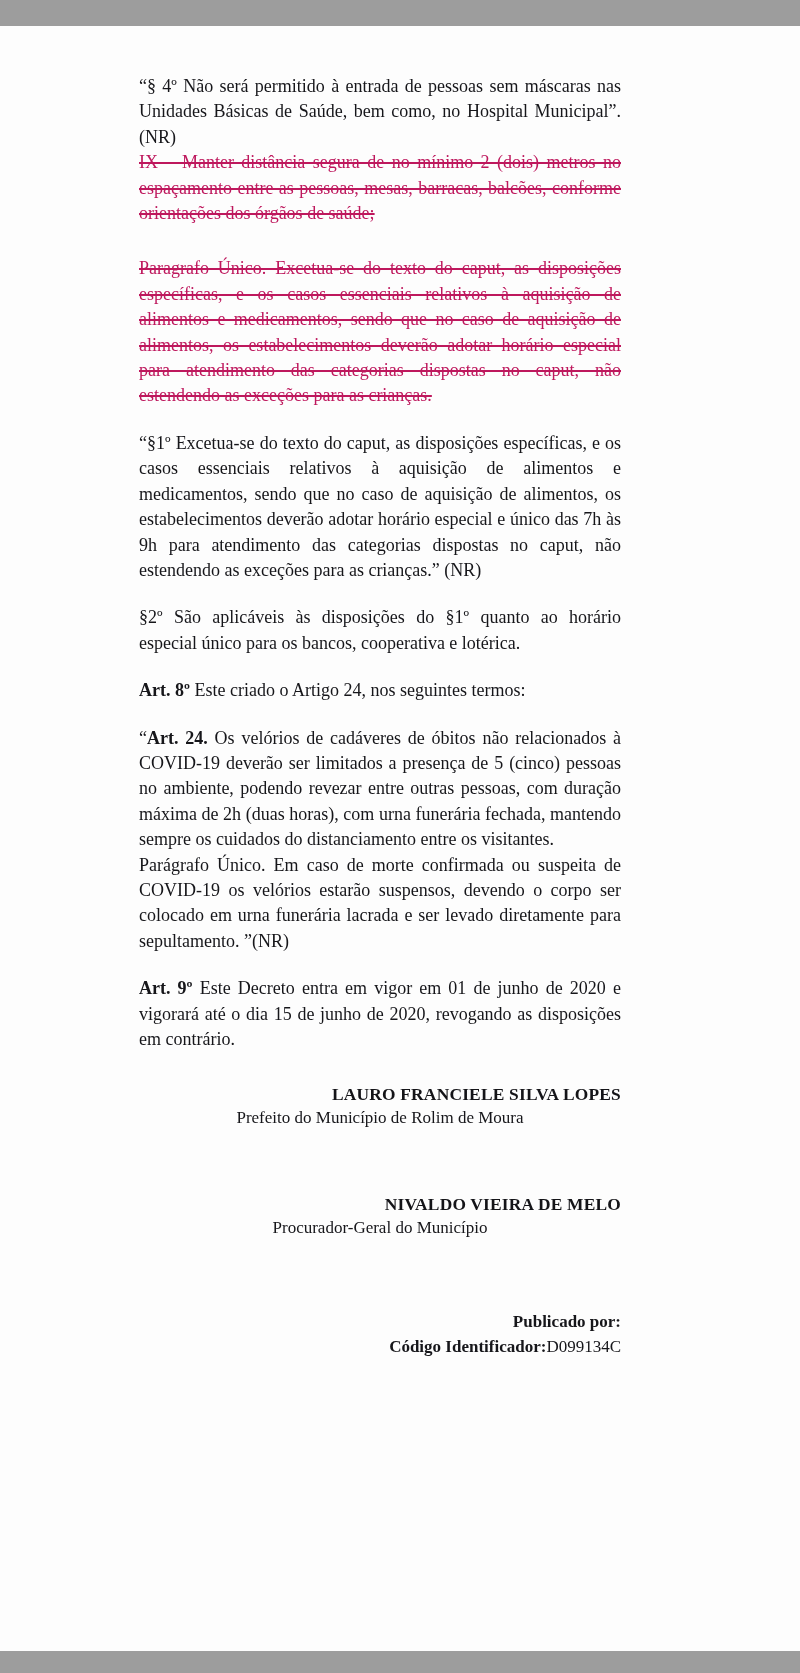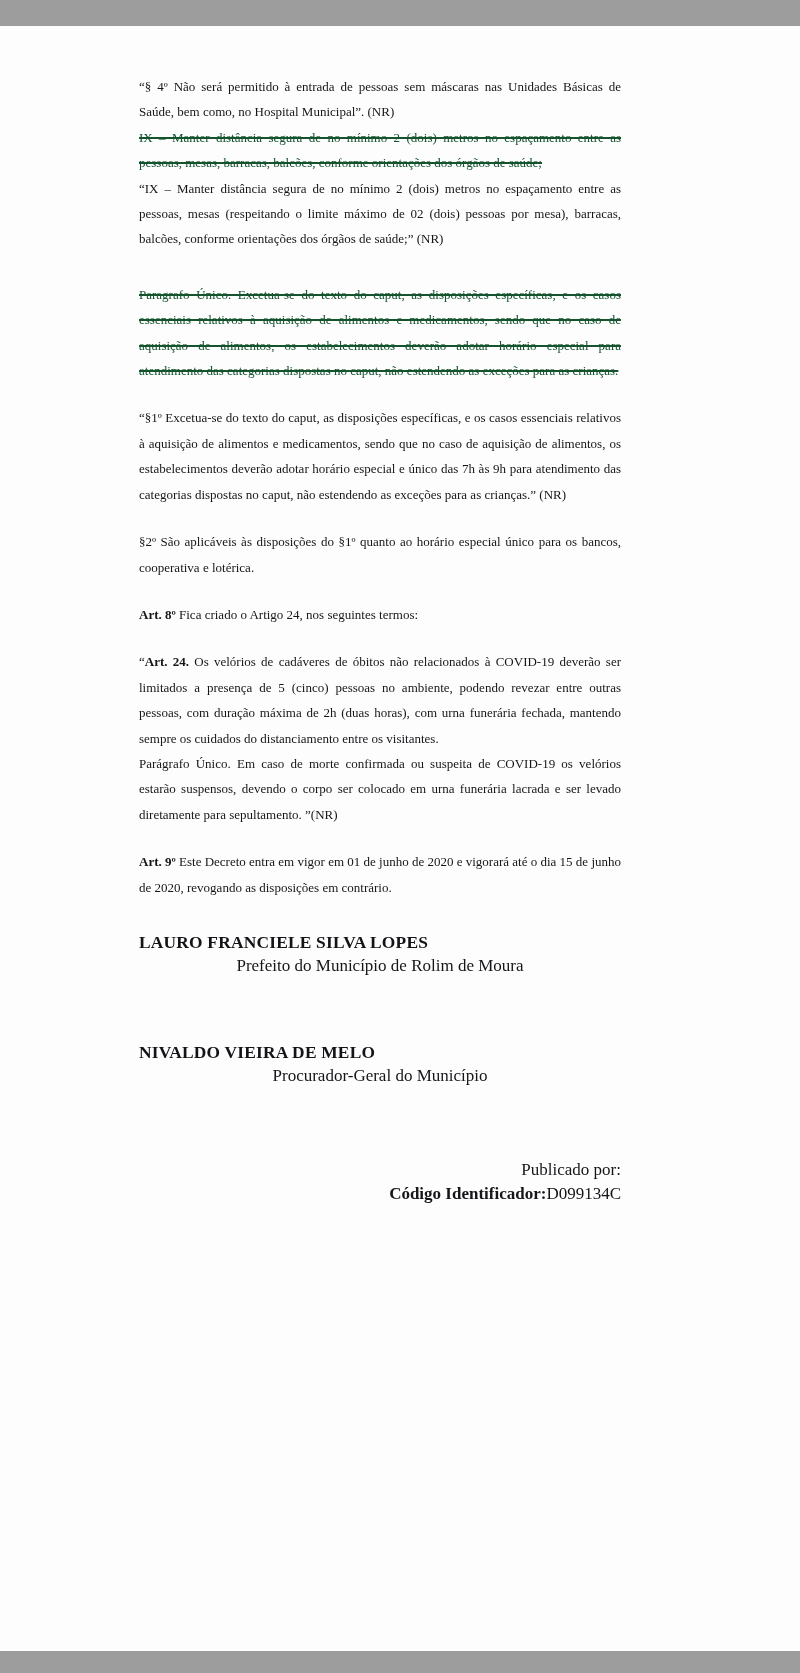--- a/index.html
+++ b/index.html
@@ -43,93 +43,92 @@
     overflow: hidden;
   }
   .content {
     position: absolute;
     left: 139px;
     top: 48px;
     width: 482px;
   }
   p {
     margin: 0;
-    font-size: 13px;
+    font-size: 18px;
     line-height: 25.4px;
     text-align: justify;
     text-justify: inter-word;
     color: #16161a;
     -webkit-font-smoothing: antialiased;
   }
   .gap-md { height: 22px; }
   .gap-lg { height: 30px; }
   .gap-xl { height: 40px; }
   b, .b { font-weight: bold; }
   .struck {
     text-decoration: line-through;
     text-decoration-thickness: 1.6px;
-    color: #14532d;
+    color: #be185d;
   }
   .sig-name {
     font-weight: bold;
     font-size: 17.4px;
     letter-spacing: 0.2px;
     line-height: 24px;
-    text-align: left;
+    text-align: right;
     color: #141418;
   }
   .sig-role {
     font-size: 17px;
     line-height: 24px;
     text-align: center;
     color: #16161a;
   }
   .pub {
     text-align: right;
     font-size: 17px;
     line-height: 24.5px;
     color: #16161a;
   }
-  .pub .hdr { font-weight: normal; }
+  .pub .hdr { font-weight: bold; }
   .pub .code-label { font-weight: bold; }
 </style>
 </head>
 <body>
 
 <div class="page">
 
   <div class="page-top-band"></div>
   <div class="page-bottom-band"></div>
 
   <div class="sheet">
     <div class="content">
 
       <p>“§ 4º Não será permitido à entrada de pessoas sem máscaras nas Unidades Básicas de Saúde, bem como, no Hospital Municipal”. (NR)</p>
 
 
       <p class="struck">IX – Manter distância segura de no mínimo 2 (dois) metros no espaçamento entre as pessoas, mesas, barracas, balcões, conforme orientações dos órgãos de saúde;</p>
 
-      <p>“IX – Manter distância segura de no mínimo 2 (dois) metros no espaçamento entre as pessoas, mesas (respeitando o limite máximo de 02 (dois) pessoas por mesa), barracas, balcões, conforme orientações dos órgãos de saúde;” (NR)</p>
 
 
       <div class="gap-lg"></div>
 
       <p class="struck">Paragrafo Único. Excetua-se do texto do caput, as disposições específicas, e os casos essenciais relativos à aquisição de alimentos e medicamentos, sendo que no caso de aquisição de alimentos, os estabelecimentos deverão adotar horário especial para atendimento das categorias dispostas no caput, não estendendo as exceções para as crianças.</p>
 
       <div class="gap-md"></div>
 
       <p>“§1º Excetua-se do texto do caput, as disposições específicas, e os casos essenciais relativos à aquisição de alimentos e medicamentos, sendo que no caso de aquisição de alimentos, os estabelecimentos deverão adotar horário especial e único das 7h às 9h para atendimento das categorias dispostas no caput, não estendendo as exceções para as crianças.” (NR)</p>
 
       <div class="gap-md"></div>
 
       <p>§2º São aplicáveis às disposições do §1º quanto ao horário especial único para os bancos, cooperativa e lotérica.</p>
 
       <div class="gap-md"></div>
 
-      <p><b class="b">Art. 8º</b><span> Fica criado o Artigo 24, nos seguintes termos:</span></p>
+      <p><b class="b">Art. 8º</b><span> Este criado o Artigo 24, nos seguintes termos:</span></p>
 
       <div class="gap-md"></div>
 
       <p><span>“</span><b class="b">Art. 24.</b><span> Os velórios de cadáveres de óbitos não relacionados à COVID-19 deverão ser limitados a presença de 5 (cinco) pessoas no ambiente, podendo revezar entre outras pessoas, com duração máxima de 2h (duas horas), com urna funerária fechada, mantendo sempre os cuidados do distanciamento entre os visitantes.</span></p>
 
       <p>Parágrafo Único. Em caso de morte confirmada ou suspeita de COVID-19 os velórios estarão suspensos, devendo o corpo ser colocado em urna funerária lacrada e ser levado diretamente para sepultamento. ”(NR)</p>
 
       <div class="gap-md"></div>
 
       <p><b class="b">Art. 9º</b><span> Este Decreto entra em vigor em 01 de junho de 2020 e vigorará até o dia 15 de junho de 2020, revogando as disposições em contrário.</span></p>

